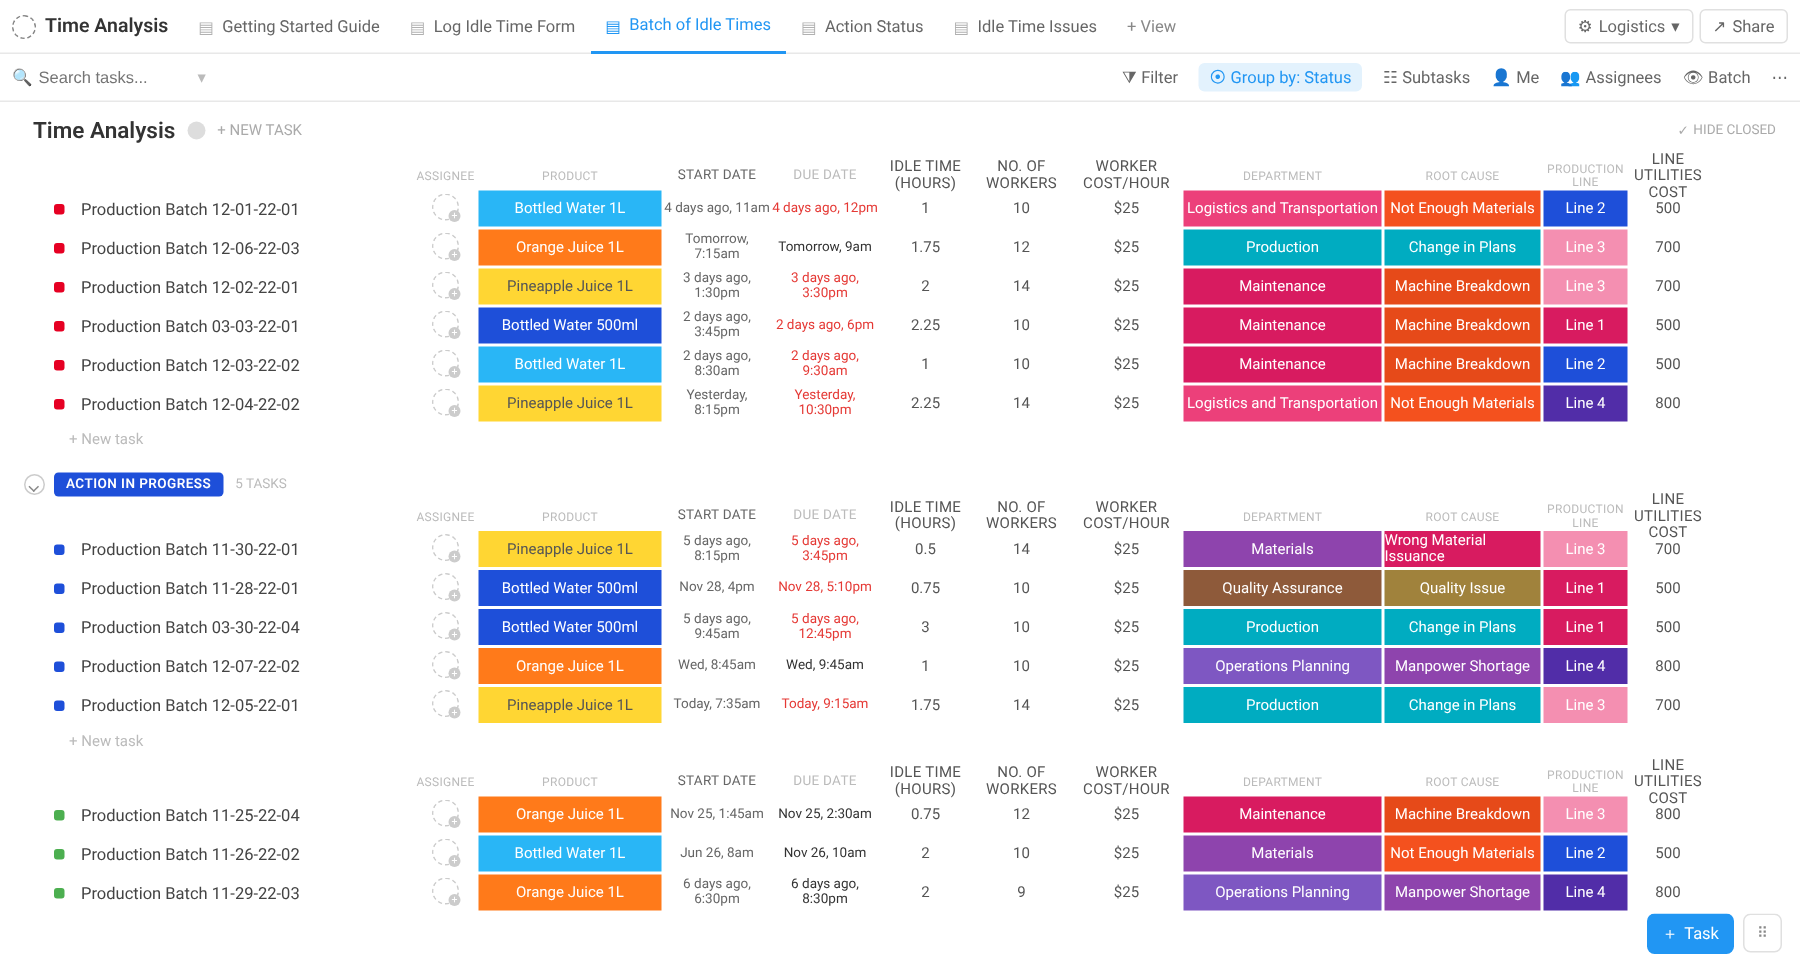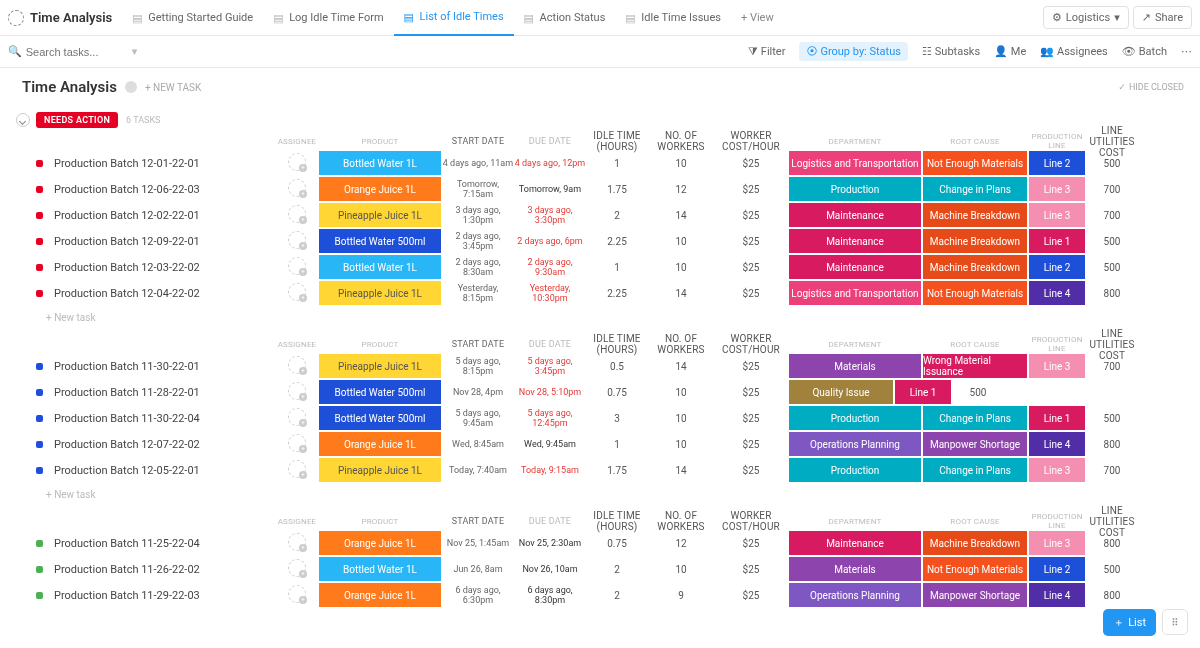--- a/index.html
+++ b/index.html
@@ -68,21 +68,21 @@
       <div class="tab">
         <span class="ticon">▤</span>
         <span>Getting Started Guide</span>
       </div>
       <div class="tab">
         <span class="ticon">▤</span>
         <span>Log Idle Time Form</span>
       </div>
       <div class="tab active">
         <span class="ticon">▤</span>
-        <span>List of Idle Times</span>
+        <span>Batch of Idle Times</span>
       </div>
       <div class="tab">
         <span class="ticon">▤</span>
         <span>Action Status</span>
       </div>
       <div class="tab">
         <span class="ticon">▤</span>
         <span>Idle Time Issues</span>
       </div>
     </div>
@@ -141,25 +141,20 @@
   <div class="info-icon"></div>
   <div class="newtask">+ NEW TASK</div>
   <div class="hide-closed">
       <span>✓</span>
       <span>HIDE CLOSED</span>
     </div>
 </div>
 
 <div id="groups">
     <div class="group">
-      <div class="group-head">
-        <div class="collapse-icon"></div>
-        <div class="status-pill" style="background:#e60023">NEEDS ACTION</div>
-        <div class="task-count">6 TASKS</div>
-      </div>
       <div class="headrow">
         <div class="c-drag"></div>
         <div class="c-dot"></div>
         <div class="c-name"></div>
         <div class="c-assignee colhead">ASSIGNEE</div>
         <div class="c-product colhead">PRODUCT</div>
         <div class="c-start colhead">START DATE</div>
         <div class="c-due colhead">DUE DATE</div>
         <div class="c-idle colhead">IDLE TIME (HOURS)</div>
         <div class="c-workers colhead">NO. OF WORKERS</div>
@@ -245,21 +240,21 @@
         <div class="c-line">
           <div class="badge" style="background:#f48fb1;color:#fff">Line 3</div>
         </div>
         <div class="c-util">700</div>
       </div>
       <div class="row">
         <div class="c-drag"></div>
         <div class="c-dot">
           <div class="dot" style="background:#e60023"></div>
         </div>
-        <div class="c-name">Production Batch 12-09-22-01</div>
+        <div class="c-name">Production Batch 03-03-22-01</div>
         <div class="c-assignee"><span class="assignee"></span></div>
         <div class="c-product">
           <div class="badge" style="background:#1e4fd9;color:#fff">Bottled Water 500ml</div>
         </div>
         <div class="c-start">2 days ago, 3:45pm</div>
         <div class="c-due due-red">2 days ago, 6pm</div>
         <div class="c-idle">2.25</div>
         <div class="c-workers">10</div>
         <div class="c-cost">$25</div>
         <div class="c-dept">
@@ -321,20 +316,25 @@
           <div class="badge" style="background:#f4511e;color:#fff">Not Enough Materials</div>
         </div>
         <div class="c-line">
           <div class="badge" style="background:#512da8;color:#fff">Line 4</div>
         </div>
         <div class="c-util">800</div>
       </div>
       <div class="newtask-row">+ New task</div>
     </div>
     <div class="group">
+      <div class="group-head">
+        <div class="collapse-icon"></div>
+        <div class="status-pill" style="background:#1e4fd9">ACTION IN PROGRESS</div>
+        <div class="task-count">5 TASKS</div>
+      </div>
       <div class="headrow">
         <div class="c-drag"></div>
         <div class="c-dot"></div>
         <div class="c-name"></div>
         <div class="c-assignee colhead">ASSIGNEE</div>
         <div class="c-product colhead">PRODUCT</div>
         <div class="c-start colhead">START DATE</div>
         <div class="c-due colhead">DUE DATE</div>
         <div class="c-idle colhead">IDLE TIME (HOURS)</div>
         <div class="c-workers colhead">NO. OF WORKERS</div>
@@ -378,34 +378,37 @@
         <div class="c-name">Production Batch 11-28-22-01</div>
         <div class="c-assignee"><span class="assignee"></span></div>
         <div class="c-product">
           <div class="badge" style="background:#1e4fd9;color:#fff">Bottled Water 500ml</div>
         </div>
         <div class="c-start">Nov 28, 4pm</div>
         <div class="c-due due-red">Nov 28, 5:10pm</div>
         <div class="c-idle">0.75</div>
         <div class="c-workers">10</div>
         <div class="c-cost">$25</div>
+        <div class="c-dept">
+          <div class="badge" style="background:#8e5a3a;color:#fff">Quality Assurance</div>
+        </div>
         <div class="c-root">
           <div class="badge" style="background:#a0823c;color:#fff">Quality Issue</div>
         </div>
         <div class="c-line">
           <div class="badge" style="background:#d81b60;color:#fff">Line 1</div>
         </div>
         <div class="c-util">500</div>
       </div>
       <div class="row">
         <div class="c-drag"></div>
         <div class="c-dot">
           <div class="dot" style="background:#1e4fd9"></div>
         </div>
-        <div class="c-name">Production Batch 11-30-22-04</div>
+        <div class="c-name">Production Batch 03-30-22-04</div>
         <div class="c-assignee"><span class="assignee"></span></div>
         <div class="c-product">
           <div class="badge" style="background:#1e4fd9;color:#fff">Bottled Water 500ml</div>
         </div>
         <div class="c-start">5 days ago, 9:45am</div>
         <div class="c-due due-red">5 days ago, 12:45pm</div>
         <div class="c-idle">3</div>
         <div class="c-workers">10</div>
         <div class="c-cost">$25</div>
         <div class="c-dept">
@@ -448,21 +451,21 @@
       <div class="row">
         <div class="c-drag"></div>
         <div class="c-dot">
           <div class="dot" style="background:#1e4fd9"></div>
         </div>
         <div class="c-name">Production Batch 12-05-22-01</div>
         <div class="c-assignee"><span class="assignee"></span></div>
         <div class="c-product">
           <div class="badge" style="background:#ffd633;color:#555">Pineapple Juice 1L</div>
         </div>
-        <div class="c-start">Today, 7:40am</div>
+        <div class="c-start">Today, 7:35am</div>
         <div class="c-due due-red">Today, 9:15am</div>
         <div class="c-idle">1.75</div>
         <div class="c-workers">14</div>
         <div class="c-cost">$25</div>
         <div class="c-dept">
           <div class="badge" style="background:#00acc1;color:#fff">Production</div>
         </div>
         <div class="c-root">
           <div class="badge" style="background:#00acc1;color:#fff">Change in Plans</div>
         </div>
@@ -567,18 +570,18 @@
           <div class="badge" style="background:#512da8;color:#fff">Line 4</div>
         </div>
         <div class="c-util">800</div>
       </div>
     </div>
   </div>
 
 <div class="fab">
   <div class="fab-btn">
       <span>＋</span>
-      <span>List</span>
+      <span>Task</span>
     </div>
   <div class="fab-grid">
       <span style="font-size:10px;color:#888">⠿</span>
     </div>
 </div>
 
 </body></html>

